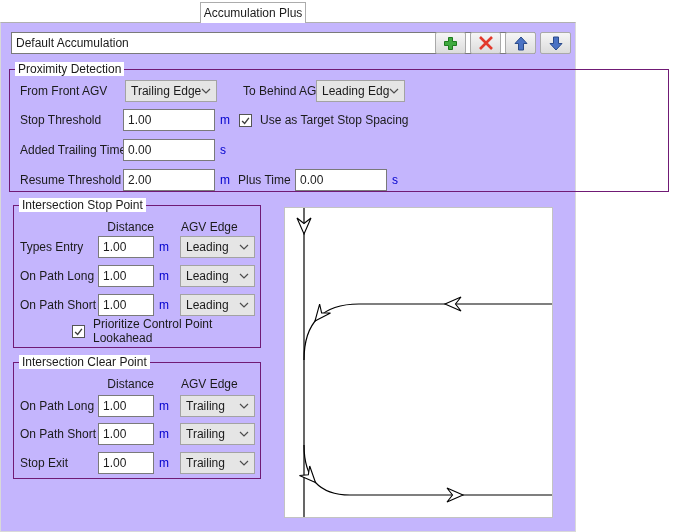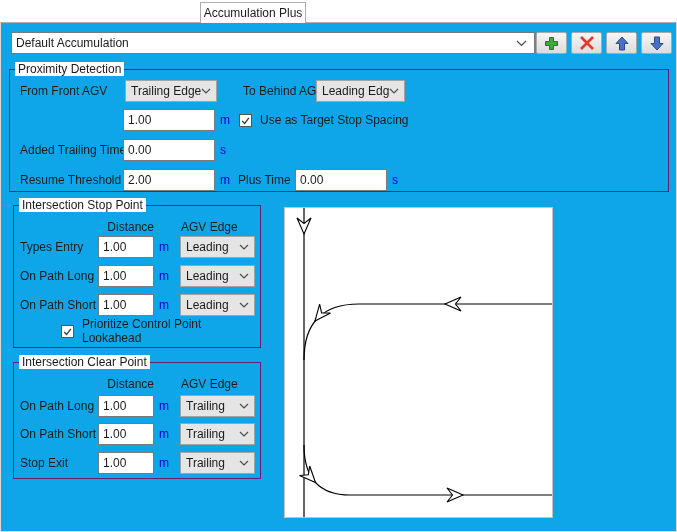--- a/index.html
+++ b/index.html
@@ -3,22 +3,22 @@
 <meta charset="utf-8">
 <style>
   * { box-sizing: border-box; }
   html,body { margin:0; padding:0; }
   body {
     width:677px; height:532px; position:relative; background:#fff;
     font-family:"Liberation Sans", sans-serif; font-size:12px; color:#1b1b1b;
     overflow:hidden;
   }
   .page {
-    position:absolute; left:0; top:22px; width:677px; height:510px;
-    background:#0ea5e9; border:1px solid #d9d9d9; border-top:1px solid #b0b0b0;
+    position:absolute; left:0; top:22px; width:576px; height:510px;
+    background:#c4b5fd; border:1px solid #d9d9d9; border-top:1px solid #b0b0b0;
   }
   .tab {
     position:absolute; left:200px; top:2px; width:106px; height:21px; z-index:3;
     background:#fff; border:1px solid #acacac; border-bottom:none;
     text-align:center; line-height:20px; cursor:default;
   }
   .combo {
     position:absolute; left:10px; top:9px; width:524px; height:22px;
     border:1px solid #7a7a7a; background:#fff;
     display:flex; align-items:center; padding:0 7px 0 4px;
@@ -106,20 +106,21 @@
         </svg>
     </div>
     <span class="lbl" style="left:233px; top:10px;">To Behind AGV</span>
     <div class="dd" style="left:306px; top:10px; width:89px;">
       <span class="val">Leading Edge</span>
       <svg width="10" height="6" viewBox="0 0 10 6">
           <polyline points="1,1 5,5 9,1" fill="none" stroke="#4d4d4d" stroke-width="1.2"></polyline>
         </svg>
     </div>
 
+    <span class="lbl" style="left:10px; top:39px;">Stop Threshold</span>
     <input class="tb" style="left: 113px; top: 39px; width: 92px;" value="1.00">
     <span class="unit" style="left:210px; top:39px;">m</span>
     <div class="chkrow" style="left:229px; top:39px;">
       <span class="chk">
           <svg width="11" height="11" viewBox="0 0 13 13">
             <polyline points="2.5,7 5.5,10 10.5,3.5" fill="none" stroke="#3d3d3d" stroke-width="1.6"></polyline>
           </svg>
         </span>
       <span>Use as Target Stop Spacing</span>
     </div>
@@ -164,21 +165,21 @@
     <span class="lbl" style="left:6px; top:88px;">On Path Short</span>
     <input class="tb" style="left: 84px; top: 88px; width: 56px;" value="1.00">
     <span class="unit" style="left:145px; top:88px;">m</span>
     <div class="dd" style="left:166px; top:88px; width:75px;">
       <span class="val">Leading</span>
       <svg width="10" height="6" viewBox="0 0 10 6">
           <polyline points="1,1 5,5 9,1" fill="none" stroke="#4d4d4d" stroke-width="1.2"></polyline>
         </svg>
     </div>
 
-    <div class="chkrow" style="left:6px; top:114px;padding-left:41px;">
+    <div class="chkrow" style="left:17px; top:114px;padding-left:41px;">
       <span class="chk">
           <svg width="11" height="11" viewBox="0 0 13 13">
             <polyline points="2.5,7 5.5,10 10.5,3.5" fill="none" stroke="#3d3d3d" stroke-width="1.6"></polyline>
           </svg>
         </span>
       <span>Prioritize Control Point Lookahead</span>
     </div>
   </div>
 
   <div class="group" style="left:12px; top:339px; width:248px; height:117px;">

